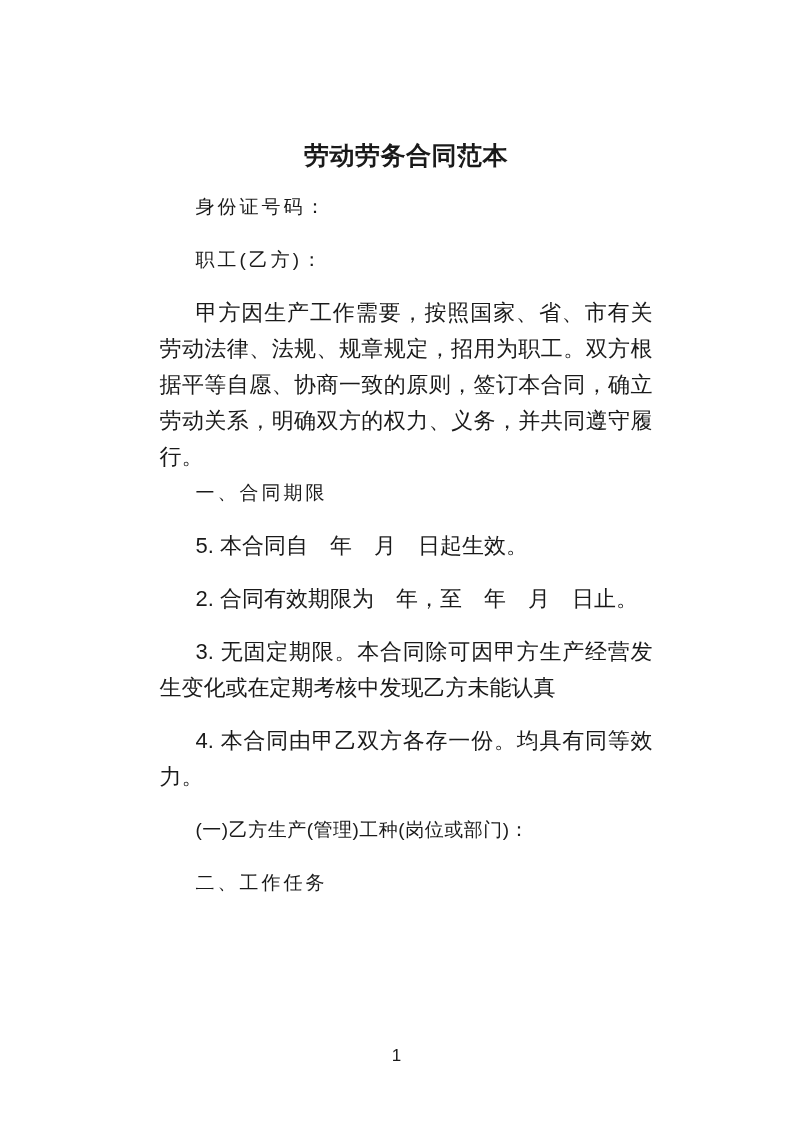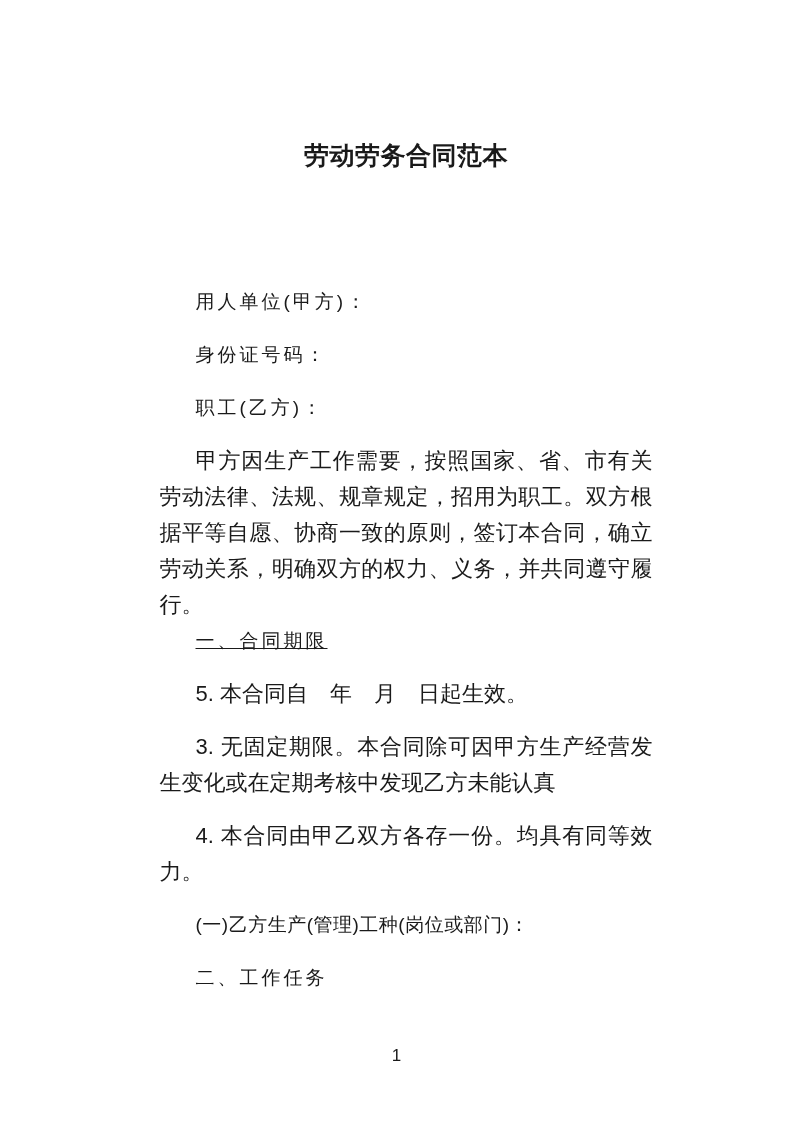--- a/index.html
+++ b/index.html
@@ -34,21 +34,20 @@
     line-height: 36px;
     text-indent: 36px;
     text-align: justify;
     font-weight: 400;
   }
   .para.first {
     margin-top: 112px;
   }
   .para.no-gap {
     margin-top: 0;
-    text-decoration: underline;
   }
   .para.label,
   .para.heading {
     font-size: 19px;
     letter-spacing: 3px;
     text-align: left;
   }
   .para.wide {
     font-size: 19px;
     letter-spacing: 0.5px;
@@ -66,32 +65,32 @@
     text-indent: 0;
   }
 </style>
 </head>
 <body>
 
 <div class="page">
 
   <h1 class="doc-title">劳动劳务合同范本</h1>
 
-  <p class="para label first">用人单位(甲方)：</p>
 
   <p class="para label">身份证号码：</p>
 
   <p class="para label">职工(乙方)：</p>
 
   <p class="para">甲方因生产工作需要，按照国家、省、市有关劳动法律、法规、规章规定，招用为职工。双方根据平等自愿、协商一致的原则，签订本合同，确立劳动关系，明确双方的权力、义务，并共同遵守履行。</p>
 
   <p class="para heading no-gap">一、合同期限</p>
 
   <p class="para">5. 本合同自　年　月　日起生效。</p>
 
+  <p class="para">2. 合同有效期限为　年，至　年　月　日止。</p>
 
   <p class="para">3. 无固定期限。本合同除可因甲方生产经营发生变化或在定期考核中发现乙方未能认真</p>
 
 
   <p class="para">4. 本合同由甲乙双方各存一份。均具有同等效力。</p>
 
   <p class="para wide">(一)乙方生产(管理)工种(岗位或部门)：</p>
 
   <p class="para heading">二、工作任务</p>
 

